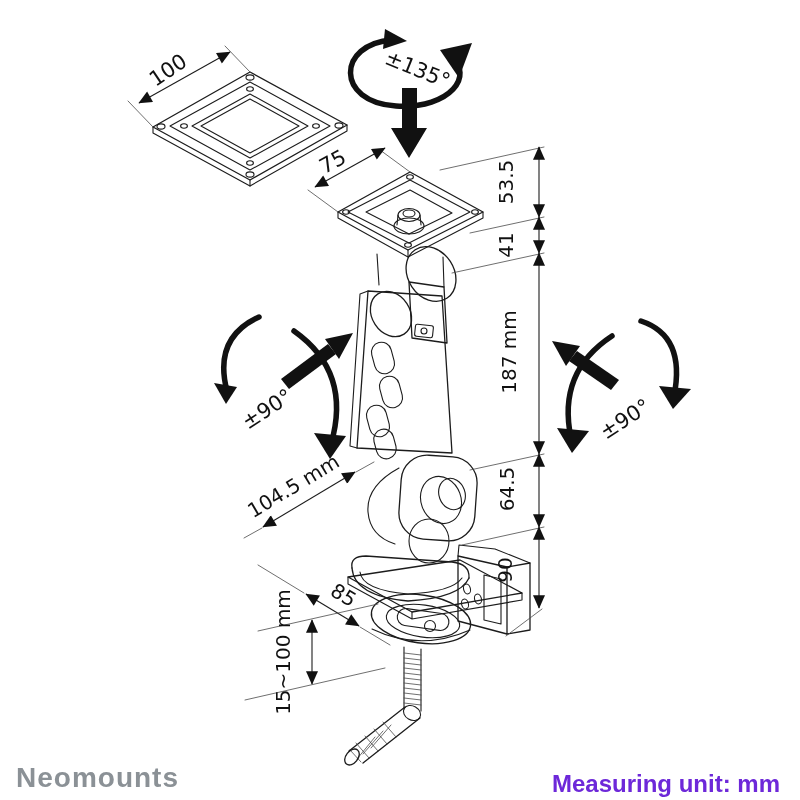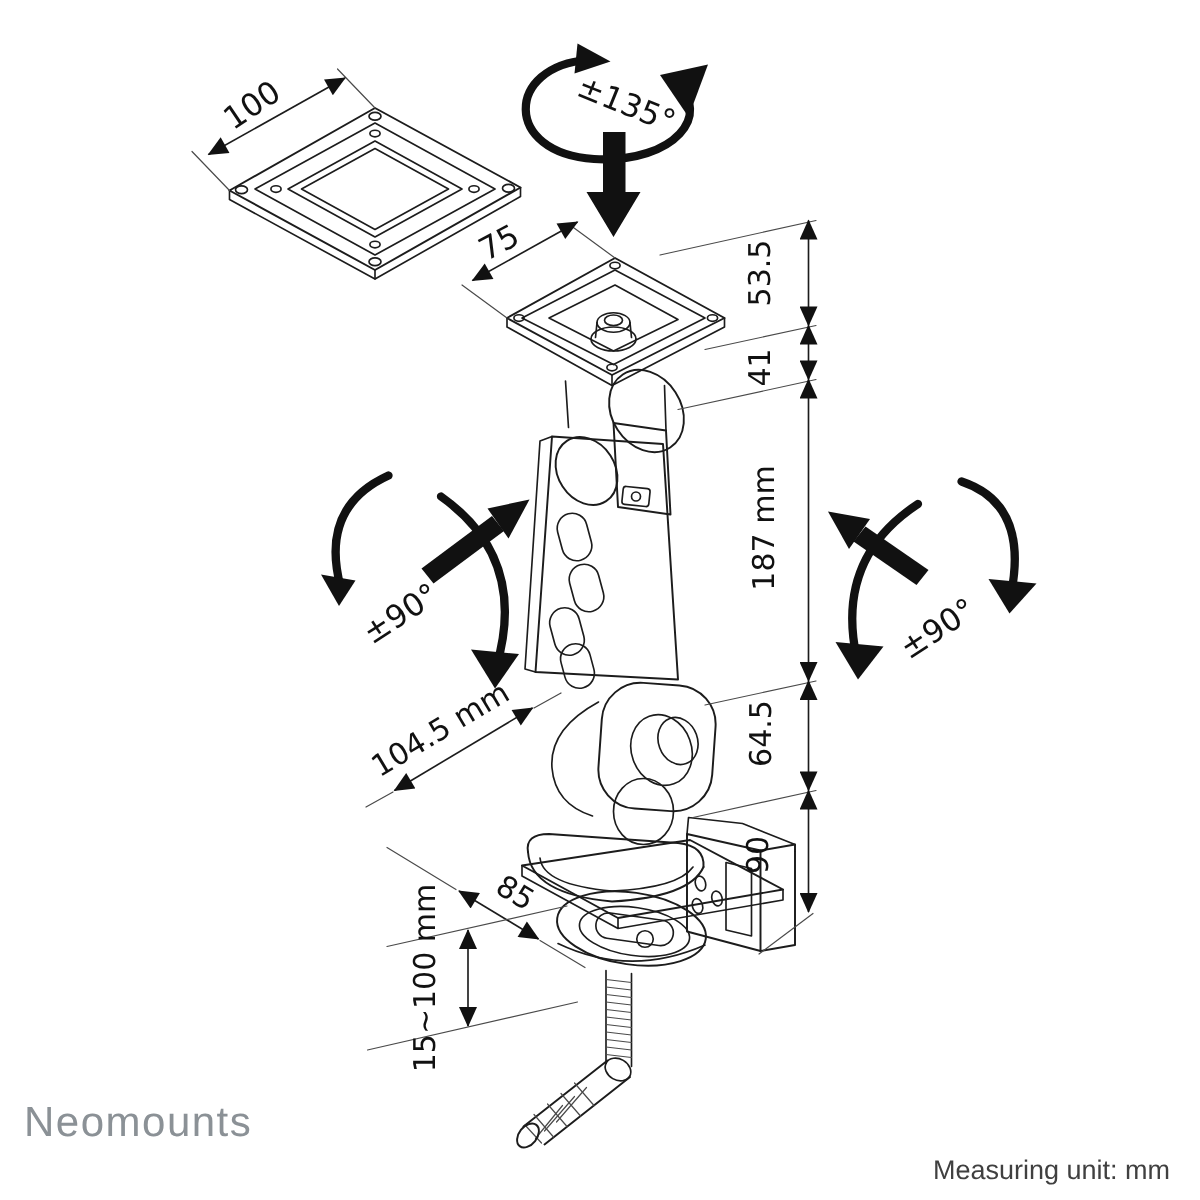--- a/index.html
+++ b/index.html
@@ -6,22 +6,22 @@
   .stage{position:relative;width:800px;height:800px;background:#fff;font-family:"Liberation Sans",sans-serif;}
   svg{position:absolute;left:0;top:0;}
   .ln{fill:none;stroke:#1c1c1c;stroke-width:1.3;stroke-linejoin:round;stroke-linecap:round;}
   .ln2{fill:none;stroke:#1c1c1c;stroke-width:1.1;stroke-linejoin:round;stroke-linecap:round;}
   .thin{fill:none;stroke:#4a4a4a;stroke-width:0.8;stroke-linecap:round;}
   .dim{fill:none;stroke:#1c1c1c;stroke-width:1.1;}
   .blk{fill:#111;stroke:none;}
   .arc{fill:none;stroke:#111;stroke-width:5.5;stroke-linecap:round;}
   .dtxt{font-family:"DejaVu Sans","Liberation Sans",sans-serif;font-size:20px;fill:#111;}
   .dtxts{font-family:"DejaVu Sans","Liberation Sans",sans-serif;font-size:21px;fill:#111;}
-  .footer-brand{position:absolute;left:16px;top:732px;font-size:28px;color:#8b9196;letter-spacing:1px;font-weight:400;}
-  .footer-unit{position:absolute;right:20px;top:770px;font-size:18px;color:#404040;font-weight:400;}
+  .footer-brand{position:absolute;left:16px;top:762px;font-size:28px;color:#8b9196;letter-spacing:1px;font-weight:700;}
+  .footer-unit{position:absolute;right:20px;top:770px;font-size:24px;color:#6d28d9;font-weight:700;}
 </style>
 </head>
 <body>
 
 <div class="stage">
 <svg width="800" height="800" viewBox="0 0 800 800">
   <defs>
     <marker id="ar" viewBox="0 0 10 9" refX="9.5" refY="4.5" markerWidth="16" markerHeight="12" markerUnits="userSpaceOnUse" orient="auto-start-reverse">
       <path d="M0,0 L10,4.5 L0,9 Z" fill="#111"></path>
     </marker>

